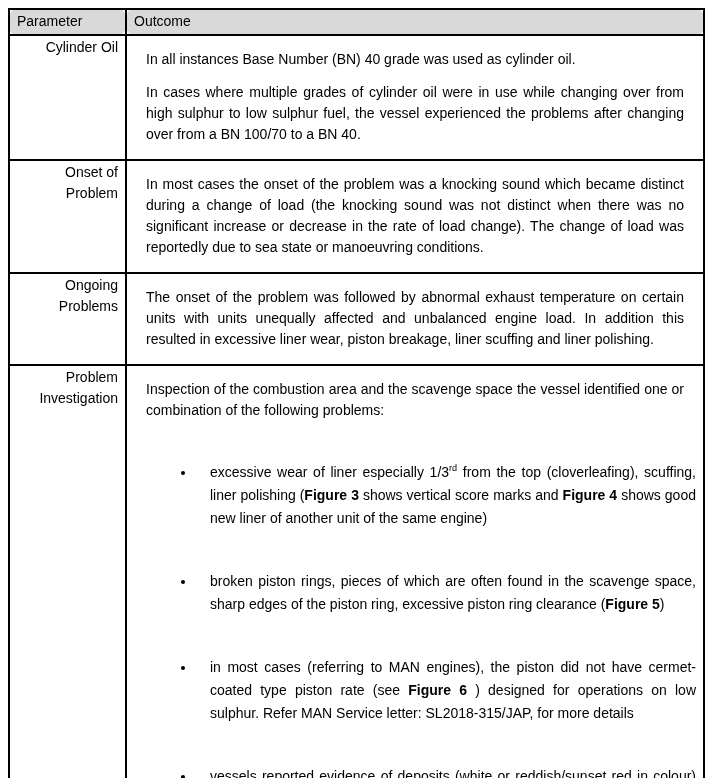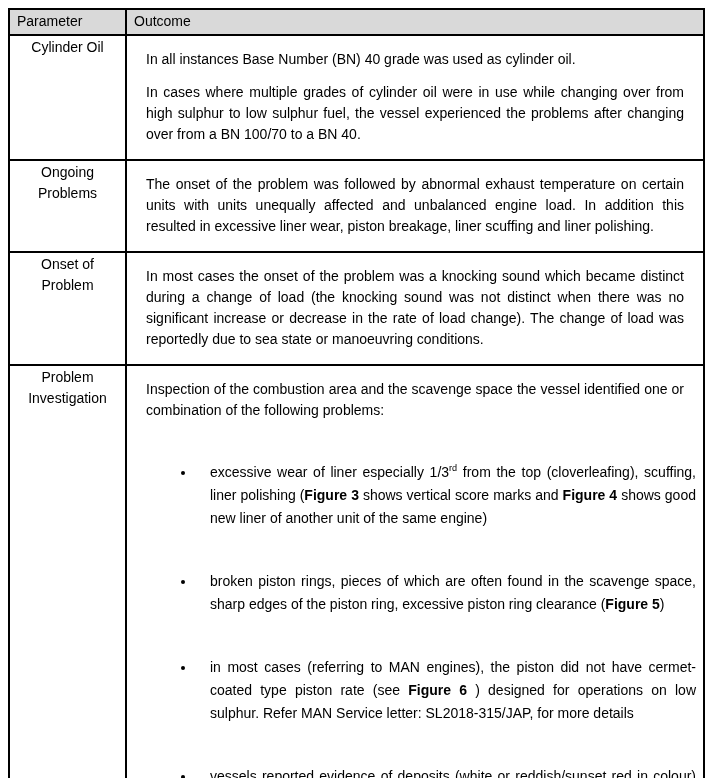--- a/index.html
+++ b/index.html
@@ -36,26 +36,27 @@
     vertical-align: top;
     padding: 1px 7px 2px 7px;
     font-size: 14px;
     line-height: 21px;
     font-weight: normal;
     text-align: left;
   }
   .doc-table thead th {
     background: var(--header-bg);
     height: 24px;
+    border-radius: 8px;
   }
   td.outcome-cell p {
     margin: 12px;
     text-align: justify;
   }
-  td.param-cell { text-align: center; }
+  td.param-cell { text-align: right; }
   td.outcome-cell ul {
     margin: 0;
     padding-left: 62px;
     list-style: disc outside;
   }
   td.outcome-cell li {
     padding-left: 14px;
     text-align: justify;
     line-height: 23px;
     margin-top: 40px;
@@ -80,29 +81,29 @@
     </thead>
     <tbody>
         <tr>
           <td class="param-cell">Cylinder Oil</td>
           <td class="outcome-cell">
             <p><span>In all instances Base Number (BN) 40 grade was used as cylinder oil.</span></p>
             <p><span>In cases where multiple grades of cylinder oil were in use while changing over from high sulphur to low sulphur fuel, the vessel experienced the problems after changing over from a BN 100/70 to a BN 40.</span></p>
           </td>
         </tr>
         <tr>
+          <td class="param-cell">Onset of Problem</td>
+          <td class="outcome-cell">
+            <p><span>In most cases the onset of the problem was a knocking sound which became distinct during a change of load (the knocking sound was not distinct when there was no significant increase or decrease in the rate of load change). The change of load was reportedly due to sea state or manoeuvring conditions.</span></p>
+          </td>
+        </tr>
+        <tr>
           <td class="param-cell">Ongoing Problems</td>
           <td class="outcome-cell">
             <p><span>The onset of the problem was followed by abnormal exhaust temperature on certain units with units unequally affected and unbalanced engine load. In addition this resulted in excessive liner wear, piston breakage, liner scuffing and liner polishing.</span></p>
-          </td>
-        </tr>
-        <tr>
-          <td class="param-cell">Onset of Problem</td>
-          <td class="outcome-cell">
-            <p><span>In most cases the onset of the problem was a knocking sound which became distinct during a change of load (the knocking sound was not distinct when there was no significant increase or decrease in the rate of load change). The change of load was reportedly due to sea state or manoeuvring conditions.</span></p>
           </td>
         </tr>
         <tr>
           <td class="param-cell">Problem Investigation</td>
           <td class="outcome-cell">
             <p><span>Inspection of the combustion area and the scavenge space the vessel identified one or combination of the following problems:</span></p>
             <ul>
               <li><span>excessive wear of liner especially 1/3</span><sup>rd</sup><span> from the top (cloverleafing), scuffing, liner polishing (</span><b>Figure 3</b><span> shows vertical score marks and </span><b>Figure 4</b><span> shows good new liner of another unit of the same engine)</span></li>
               <li><span>broken piston rings, pieces of which are often found in the scavenge space, sharp edges of the piston ring, excessive piston ring clearance (</span><b>Figure 5</b><span>)</span></li>
               <li><span>in most cases (referring to MAN engines), the piston did not have cermet-coated type piston rate (see </span><b>Figure 6</b><span> ) designed for operations on low sulphur.  Refer MAN Service letter: SL2018-315/JAP, for more details</span></li>

